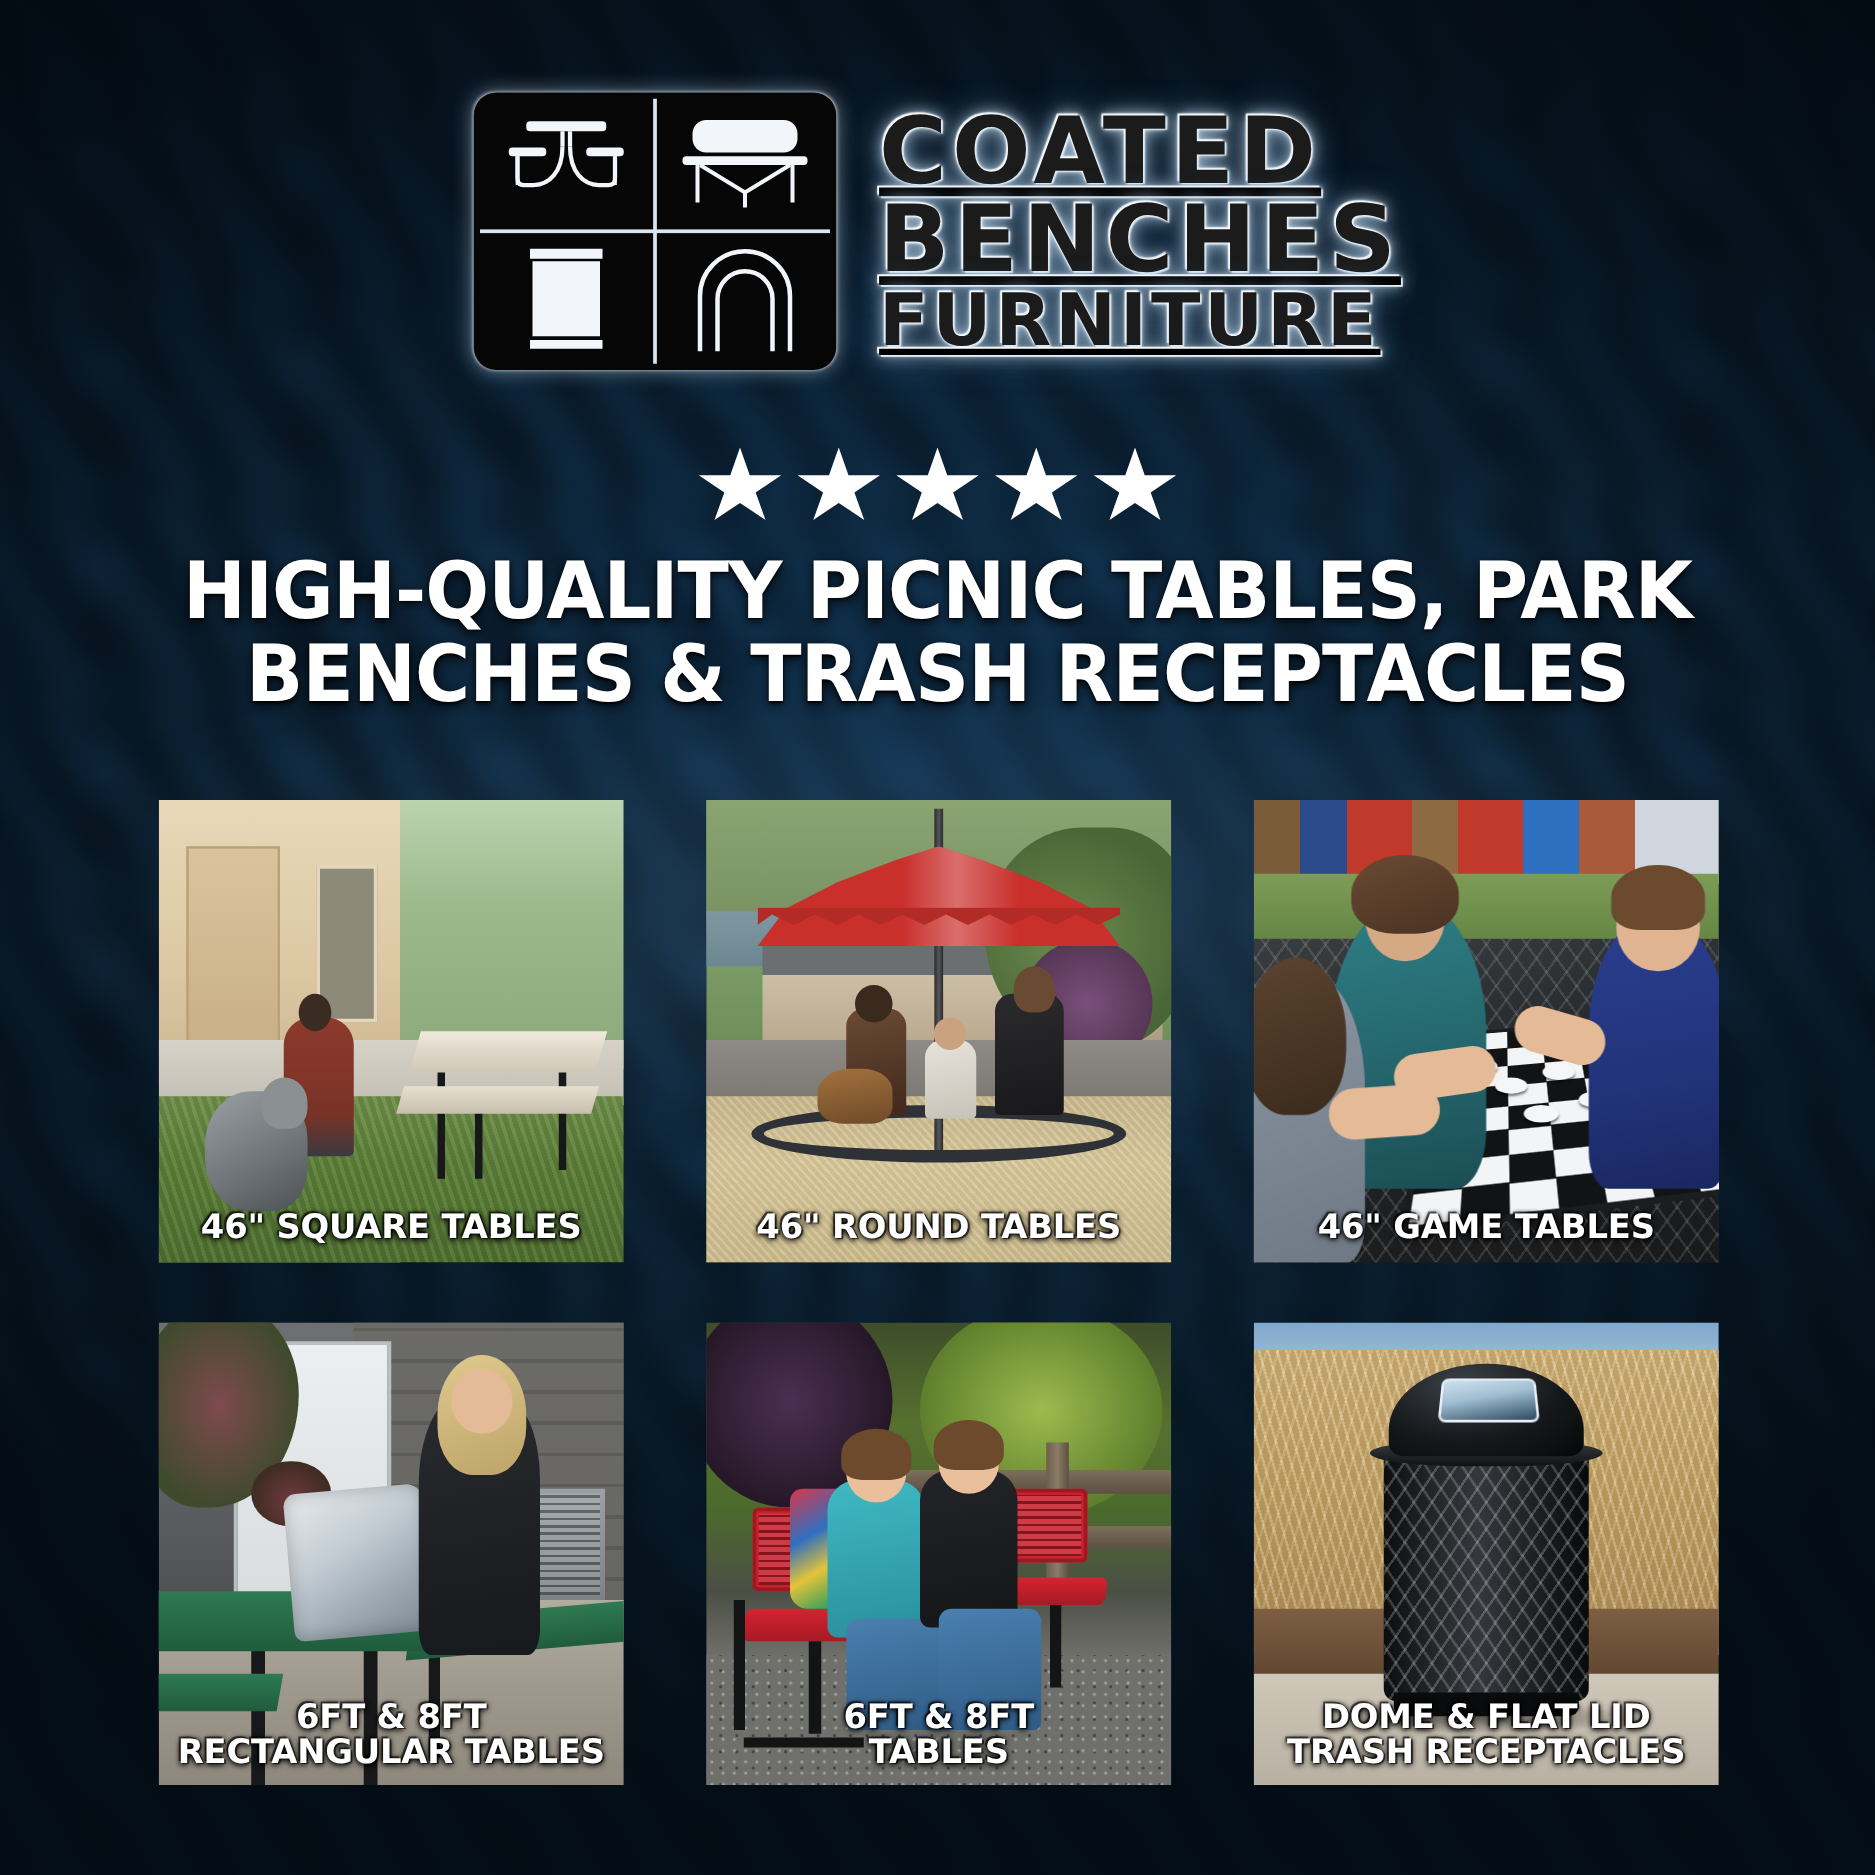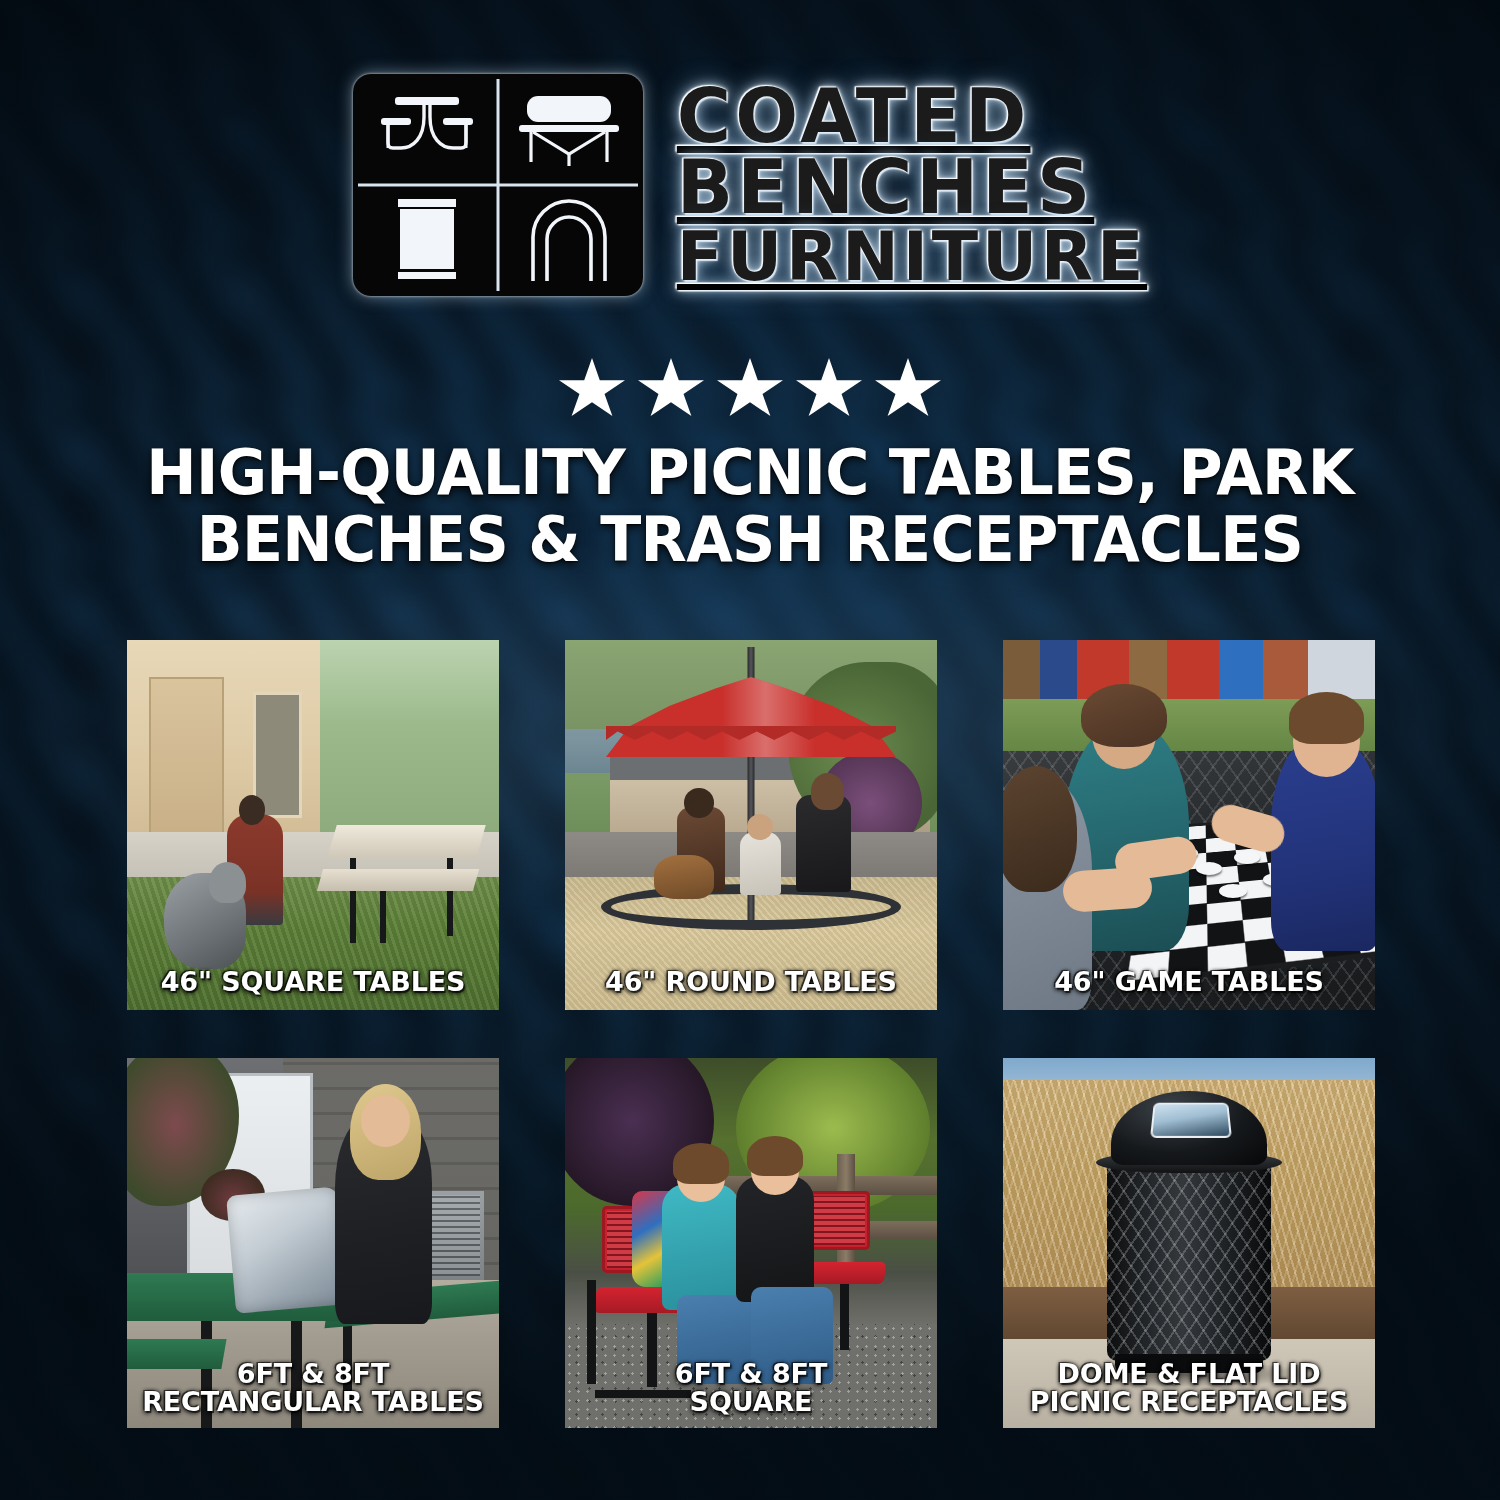--- a/index.html
+++ b/index.html
@@ -73,21 +73,21 @@
   .brand-line {
     font-family:"DejaVu Sans", sans-serif;
     font-weight:700; letter-spacing:.055em;
     color:#1b1b1b; line-height:1.02;
     text-shadow:
       0 0 2px #ffffff, 0 0 4px #e9f2fa, -1.5px -1.5px 1px #ffffff,
       1.5px 1.5px 1px #cfe0ee, 0 0 13px rgba(205,230,250,.9), 0 0 26px rgba(150,195,235,.55);
   }
   .brand-1 { font-size:74px; }
   .brand-2 { font-size:74px; margin-top:-6px; }
-  .brand-3 { font-size:68px; margin-top:-6px; }
+  .brand-3 { font-size:58px; margin-top:-6px; }
 
   
   .stars {
     position:absolute; left:0; right:0; top:358px;
     display:flex; justify-content:center; gap:13px;
   }
   .star { width:66px; height:63px; background:#fff;
     clip-path:polygon(50% 0%,61.8% 35.2%,100% 35.2%,69% 57%,80.9% 92%,50% 70.4%,19.1% 92%,31% 57%,0% 35.2%,38.2% 35.2%); }
 
   
@@ -521,37 +521,37 @@
         <div class="t5-head" style="left:30%;top:26%;width:13%;height:13%"></div>
         <div class="t5-hair" style="left:29%;top:23%;width:15%;height:11%"></div>
         <div class="t5-jeans" style="left:30%;top:64%;width:22%;height:24%"></div>
         <div class="t5-boy" style="left:46%;top:32%;width:21%;height:34%;background:linear-gradient(170deg,#232427,#141517)"></div>
         <div class="t5-head" style="left:50%;top:24%;width:13%;height:13%"></div>
         <div class="t5-hair" style="left:49%;top:21%;width:15%;height:11%"></div>
         <div class="t5-jeans" style="left:50%;top:62%;width:22%;height:26%"></div>
       </div>
       <div class="cap two">
         <span>6FT &amp; 8FT</span>
-        <span>SQUARE</span>
+        <span>TABLES</span>
       </div>
     </div>
 
     <div class="tile">
       <div class="photo">
         <div class="t6-sky"></div>
         <div class="t6-grass"></div>
         <div class="t6-mulch"></div>
         <div class="t6-walk"></div>
         <div class="t6-shadow"></div>
         <div class="t6-body"></div>
         <div class="t6-base"></div>
         <div class="t6-rim"></div>
         <div class="t6-dome"></div>
         <div class="t6-open"></div>
       </div>
       <div class="cap two">
         <span>DOME &amp; FLAT LID</span>
-        <span>PICNIC RECEPTACLES</span>
+        <span>TRASH RECEPTACLES</span>
       </div>
     </div>
 
   </div>
 </div>
 
 </body></html>

